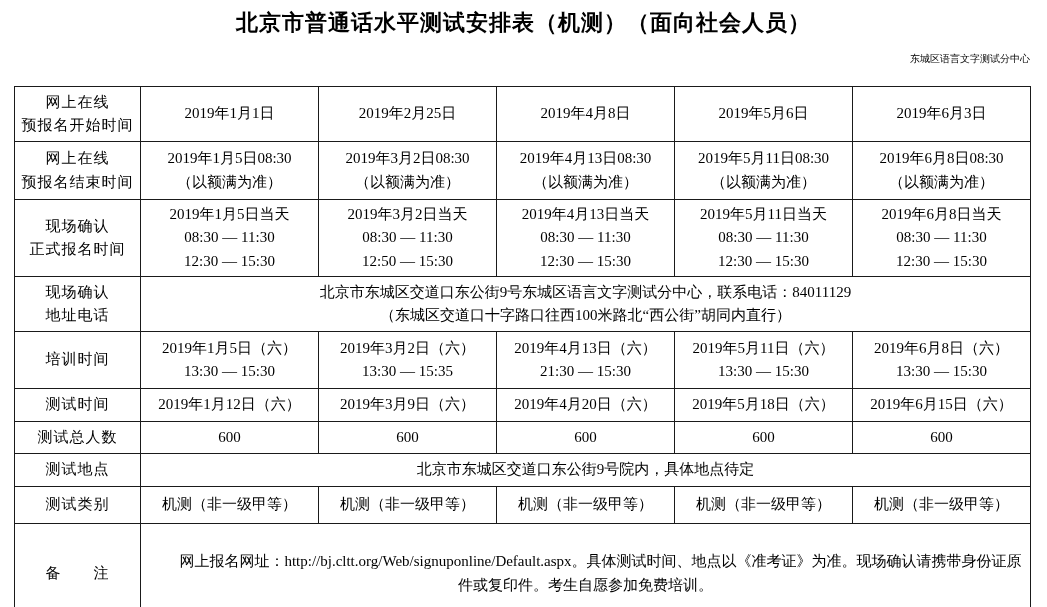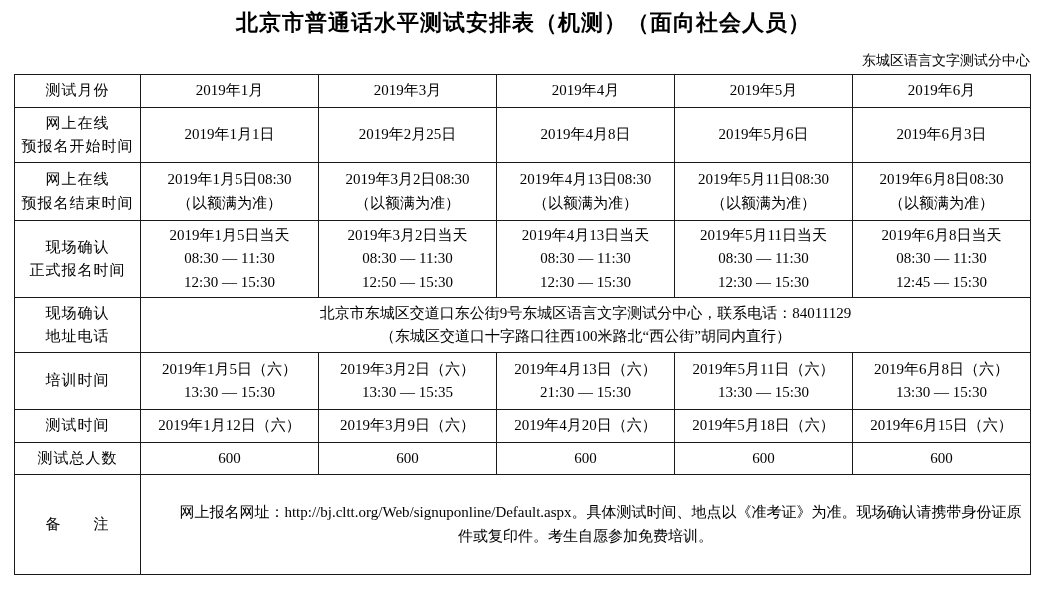--- a/index.html
+++ b/index.html
@@ -19,22 +19,22 @@
   .doc-title {
     text-align: center;
     font-size: 22px;
     font-weight: bold;
     letter-spacing: 1px;
     padding-top: 8px;
     margin: 0;
   }
   .doc-subtitle {
     text-align: right;
-    font-size: 14px;
-    margin: 14px 17px 4px 0;
+    font-size: 10px;
+    margin: 14px 17px 20px 0;
   }
   table.schedule {
     border-collapse: collapse;
     table-layout: fixed;
     width: 1016px;
     margin: 0 auto 0 14px;
   }
   table.schedule td, table.schedule th {
     border: 1px solid #1a1a1a;
     font-size: 15px;
@@ -81,28 +81,20 @@
   <table class="schedule">
     <colgroup>
       <col style="width:126px">
       <col style="width:178px">
       <col style="width:178px">
       <col style="width:178px">
       <col style="width:178px">
       <col style="width:178px">
     </colgroup>
     <tbody>
-      <tr class="r1">
-        <th class="rowlabel">测试月份</th>
-        <td>2019年1月</td>
-        <td>2019年3月</td>
-        <td>2019年4月</td>
-        <td>2019年5月</td>
-        <td>2019年6月</td>
-      </tr>
       <tr class="r2">
         <th class="rowlabel">网上在线
 预报名开始时间</th>
         <td>2019年1月1日</td>
         <td>2019年2月25日</td>
         <td>2019年4月8日</td>
         <td>2019年5月6日</td>
         <td>2019年6月3日</td>
       </tr>
       <tr class="r3">
@@ -129,21 +121,21 @@
 08:30 — 11:30
 12:50 — 15:30</td>
         <td>2019年4月13日当天
 08:30 — 11:30
 12:30 — 15:30</td>
         <td>2019年5月11日当天
 08:30 — 11:30
 12:30 — 15:30</td>
         <td>2019年6月8日当天
 08:30 — 11:30
-12:45 — 15:30</td>
+12:30 — 15:30</td>
       </tr>
       <tr class="r5">
         <th class="rowlabel">现场确认
 地址电话</th>
         <td colspan="5">北京市东城区交道口东公街9号东城区语言文字测试分中心，联系电话：84011129
 （东城区交道口十字路口往西100米路北“西公街”胡同内直行）</td>
       </tr>
       <tr class="r6">
         <th class="rowlabel">培训时间</th>
         <td>2019年1月5日（六）
@@ -166,20 +158,32 @@
         <td>2019年6月15日（六）</td>
       </tr>
       <tr class="r8">
         <th class="rowlabel">测试总人数</th>
         <td>600</td>
         <td>600</td>
         <td>600</td>
         <td>600</td>
         <td>600</td>
       </tr>
+      <tr class="r9">
+        <th class="rowlabel">测试地点</th>
+        <td colspan="5">北京市东城区交道口东公街9号院内，具体地点待定</td>
+      </tr>
+      <tr class="r10">
+        <th class="rowlabel">测试类别</th>
+        <td>机测（非一级甲等）</td>
+        <td>机测（非一级甲等）</td>
+        <td>机测（非一级甲等）</td>
+        <td>机测（非一级甲等）</td>
+        <td>机测（非一级甲等）</td>
+      </tr>
       <tr class="r11">
         <th class="rowlabel">备　　注</th>
         <td colspan="5" class="remarks-cell">
           <span class="remarks-text">网上报名网址：http://bj.cltt.org/Web/signuponline/Default.aspx。具体测试时间、地点以《准考证》为准。现场确认请携带身份证原件或复印件。考生自愿参加免费培训。</span>
         </td>
       </tr>
     </tbody>
   </table>
 
 </div>

